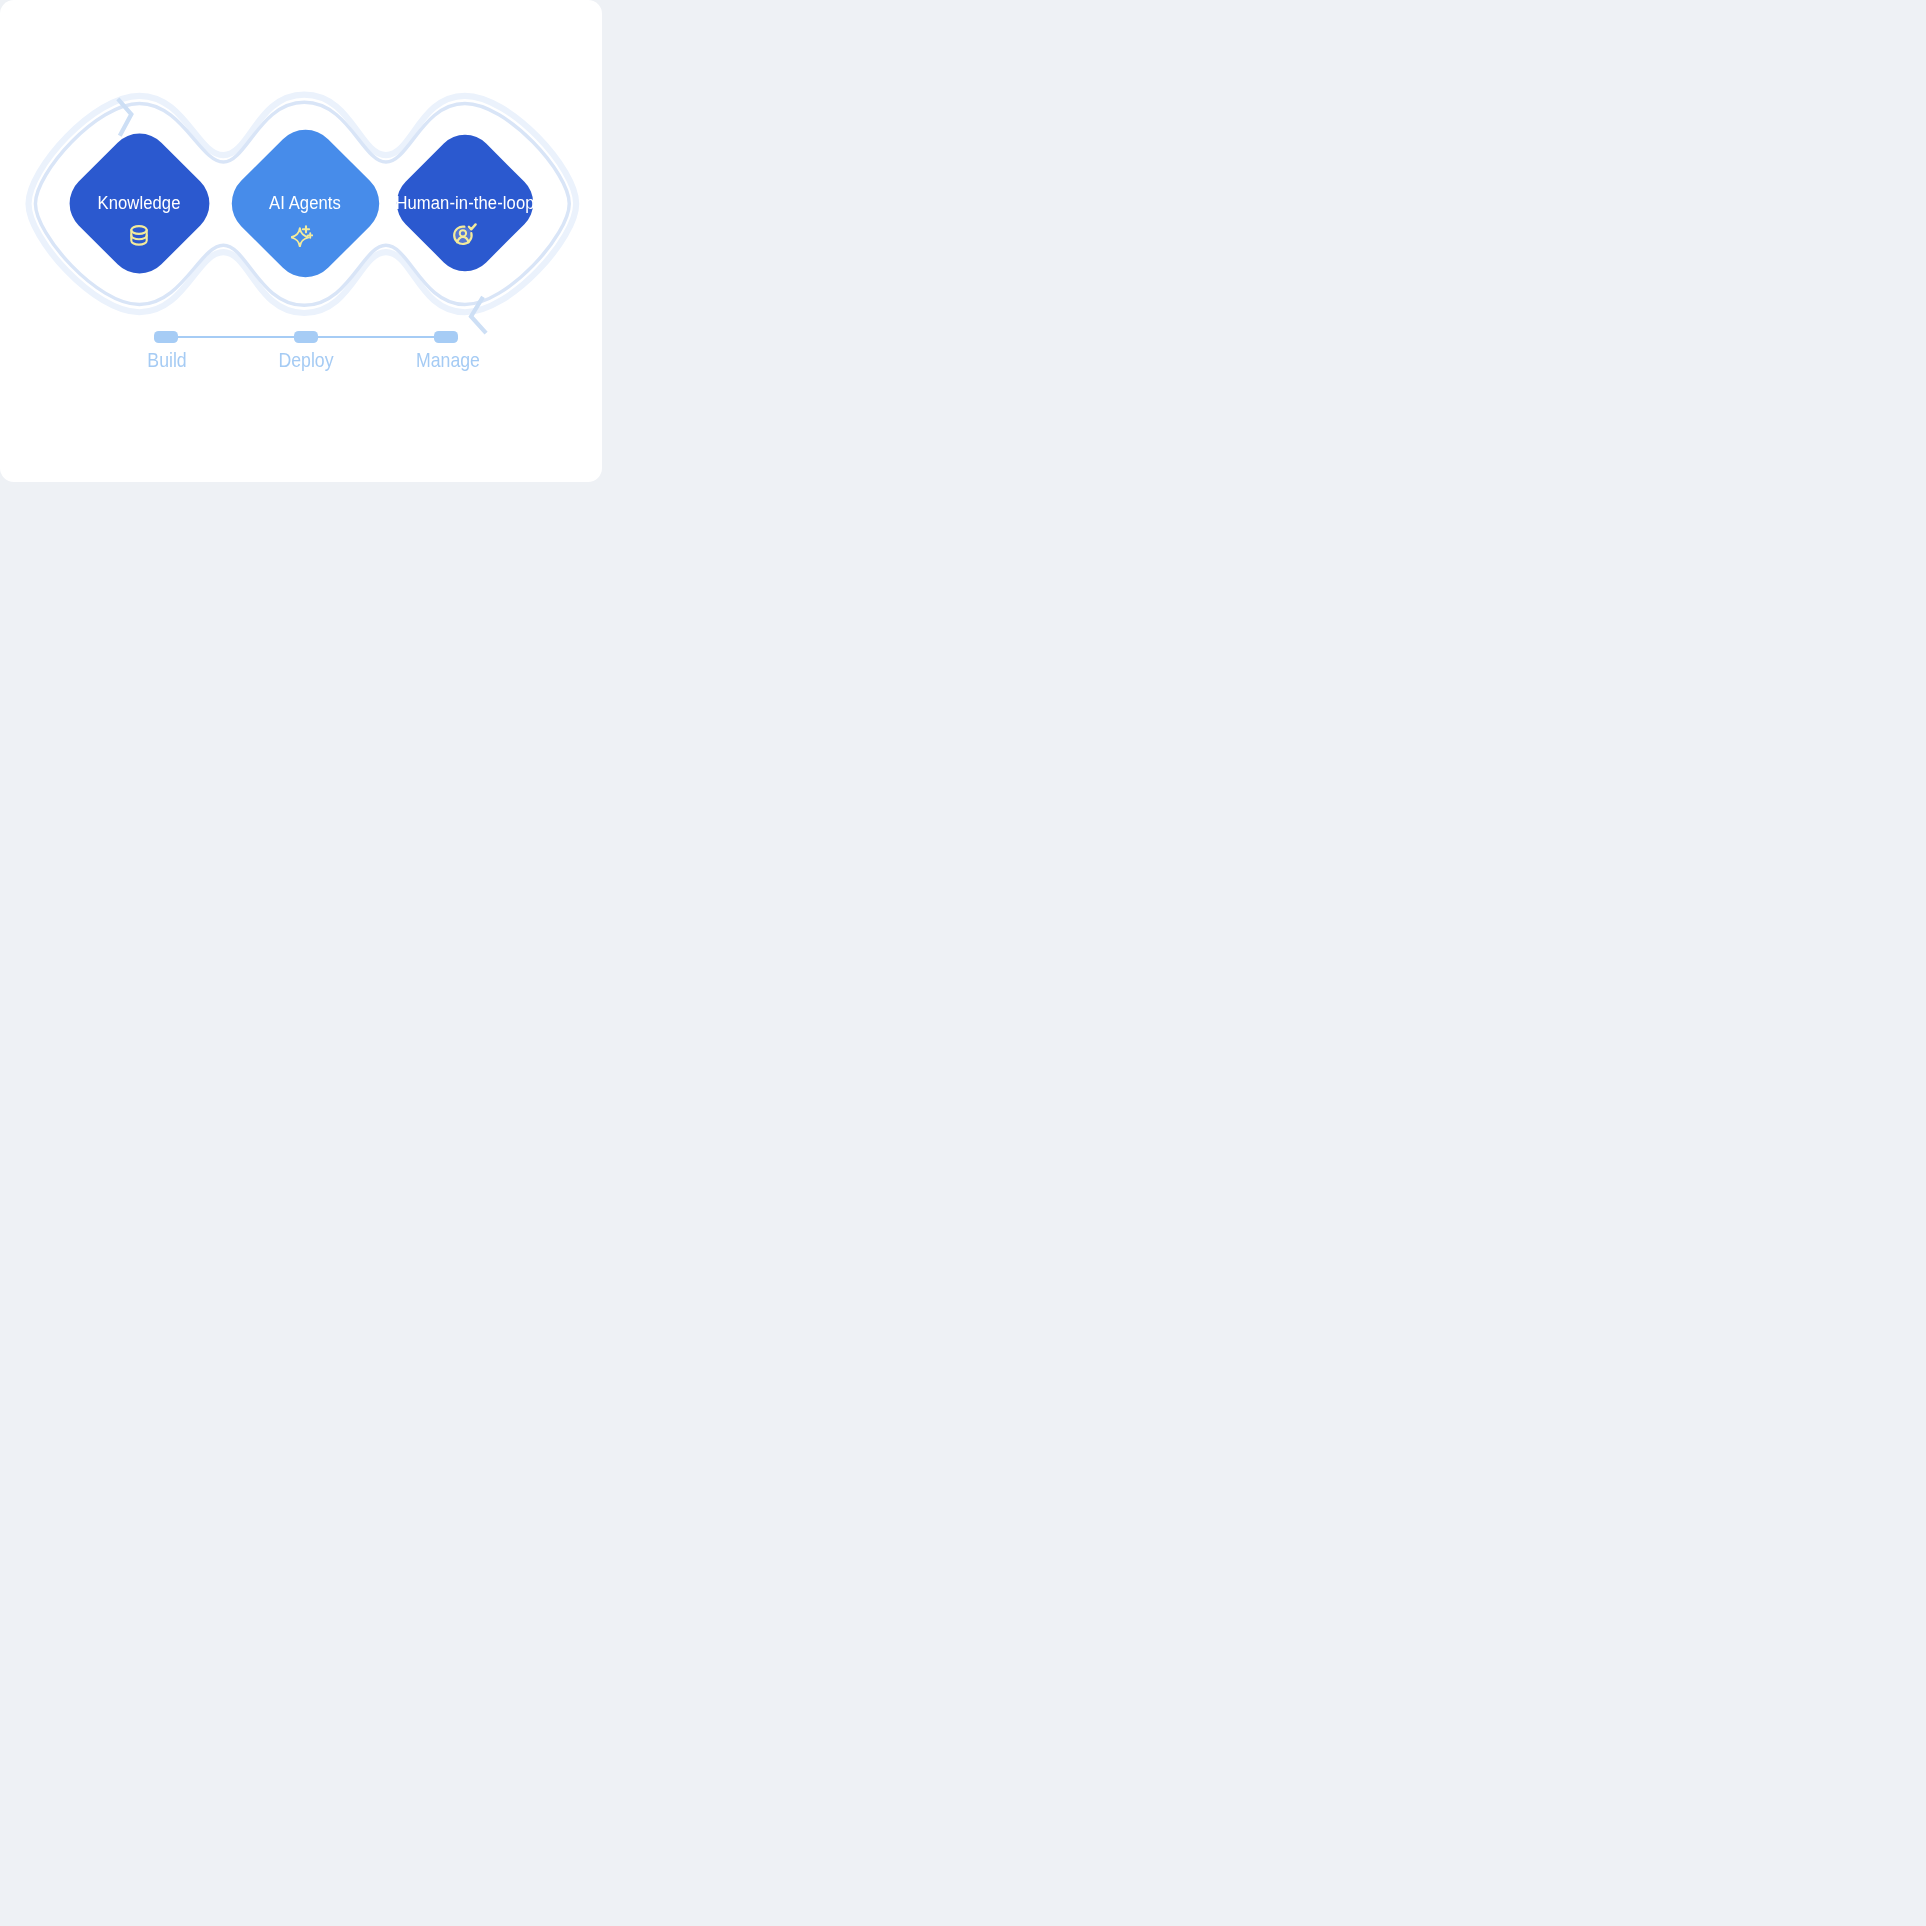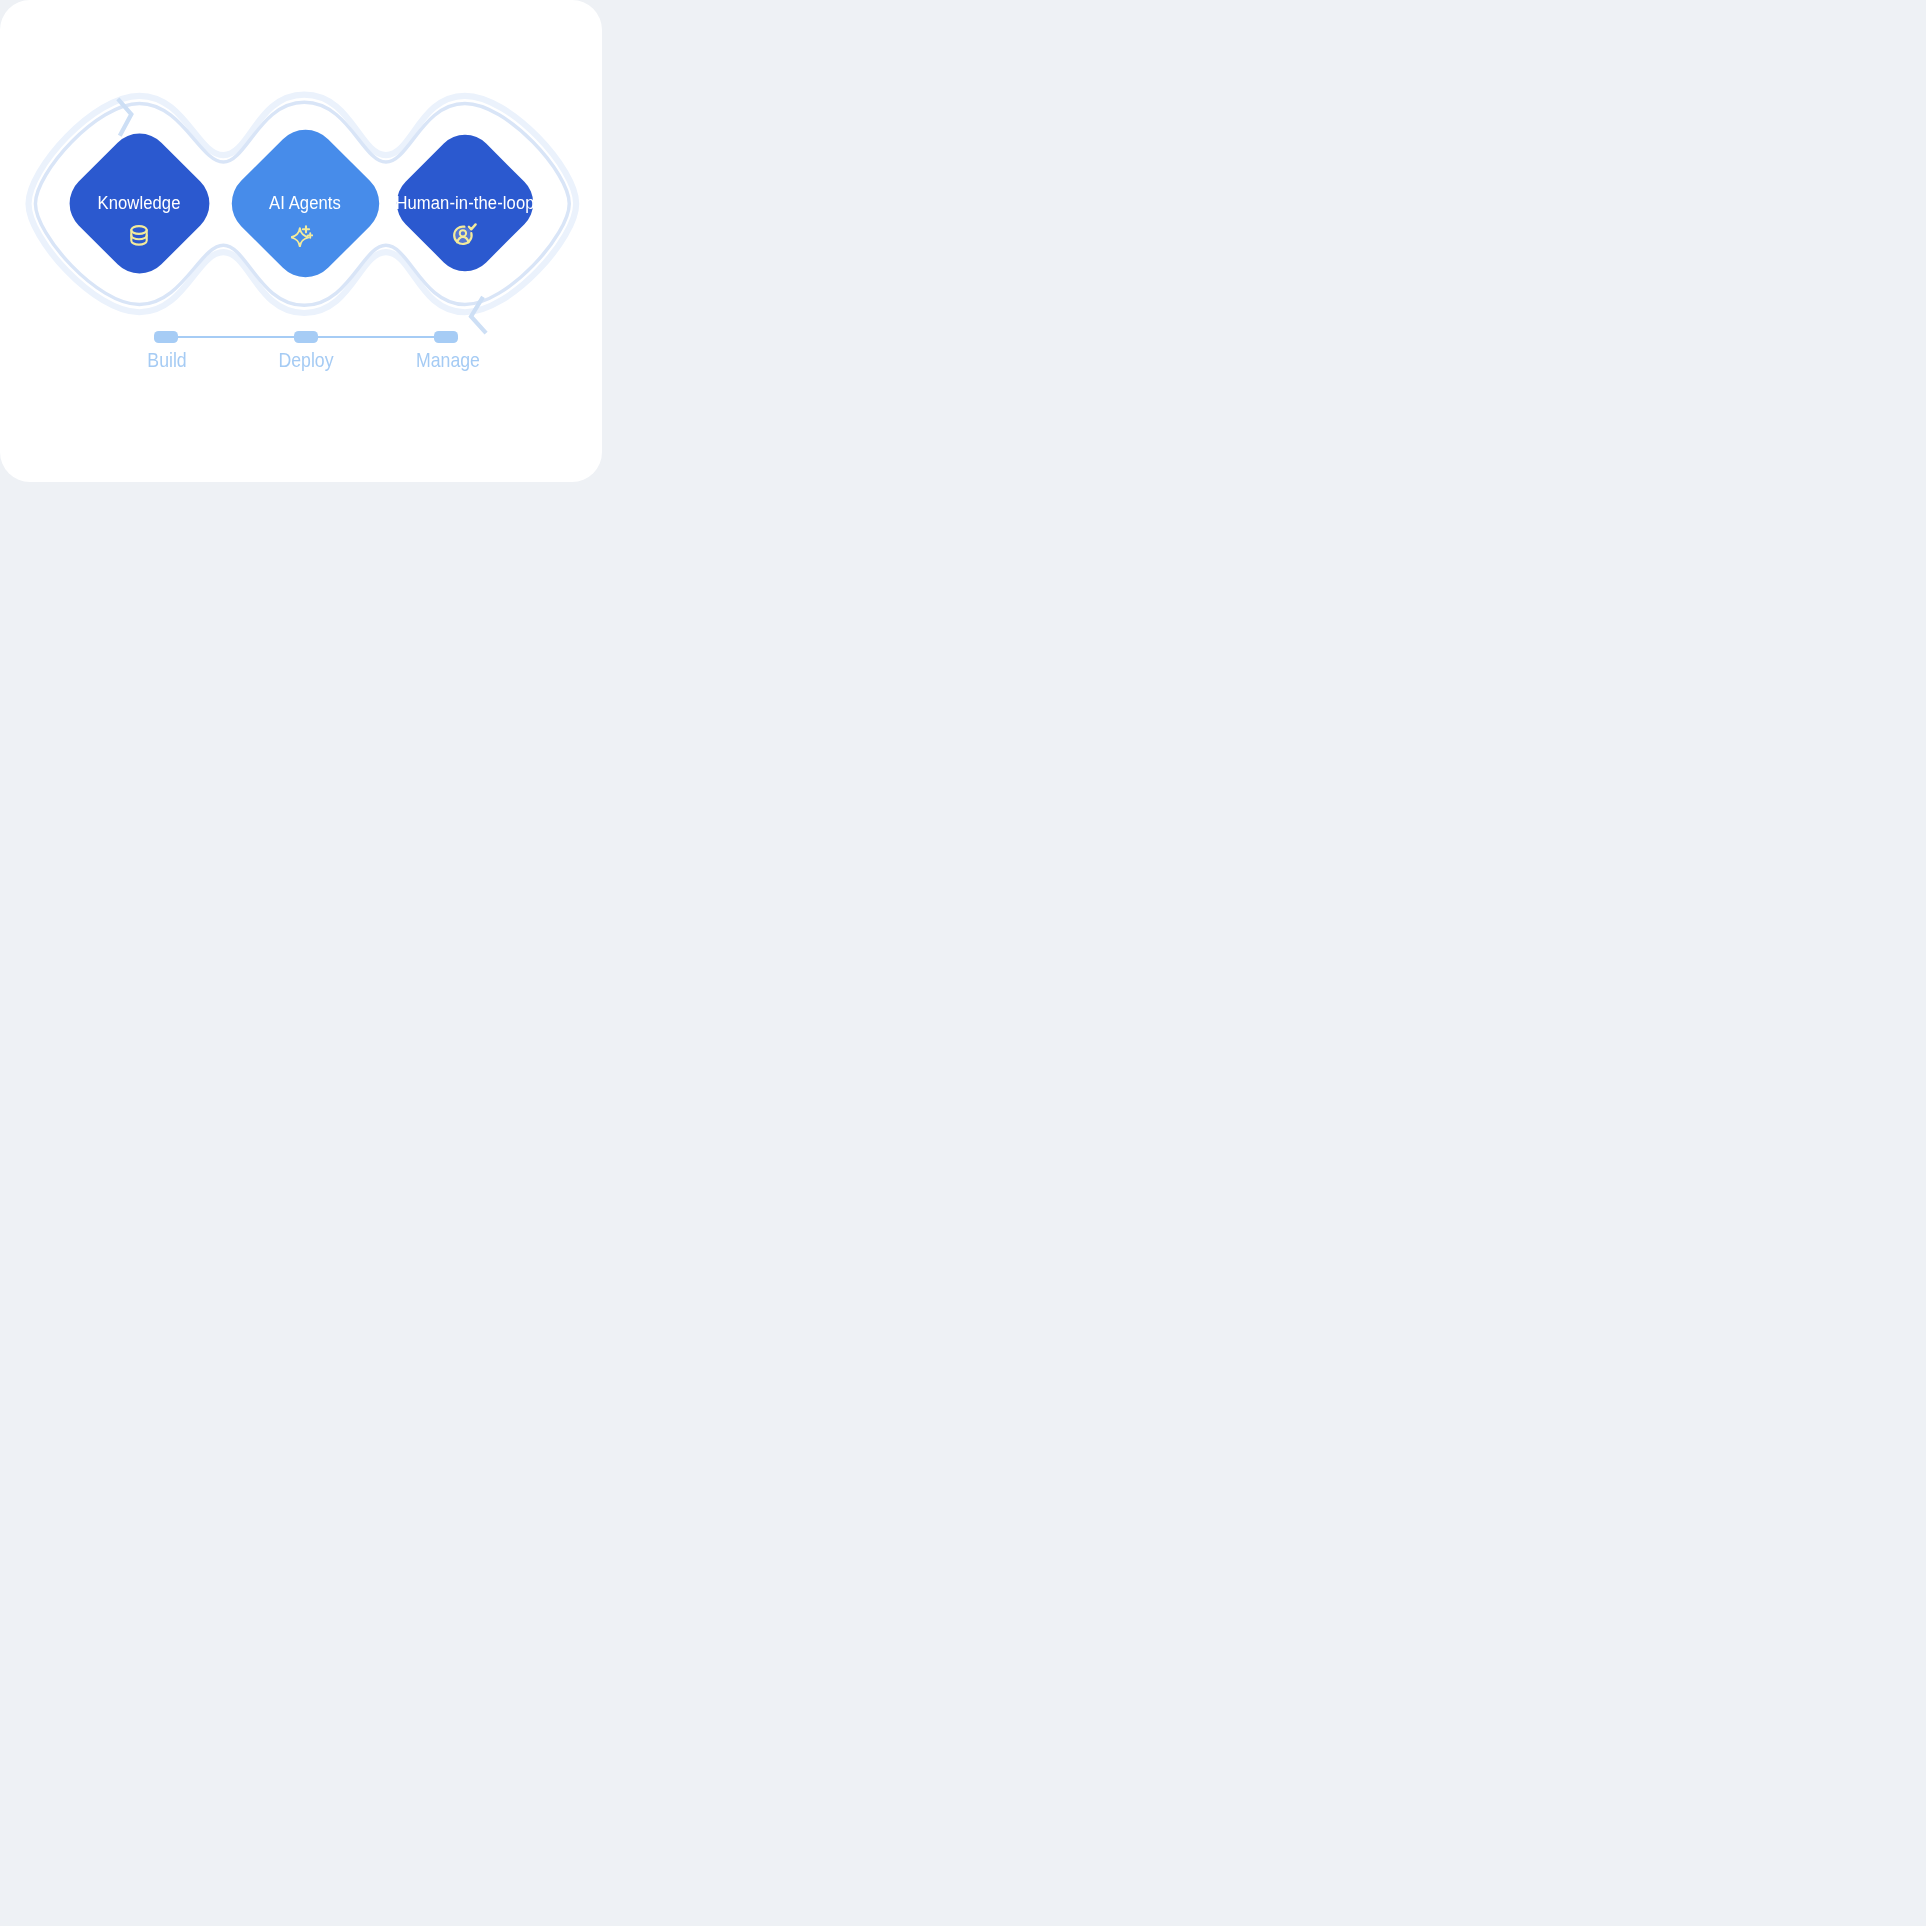--- a/index.html
+++ b/index.html
@@ -4,21 +4,21 @@
 <style>
   html,body{margin:0;padding:0;}
   body{
     width:602px;height:482px;
     background:#EEF1F5;
     font-family:"Liberation Sans", sans-serif;
     position:relative;overflow:hidden;
   }
   .card{
     position:absolute;inset:0;
-    background:#FFFFFF;border-radius:30px;
+    background:#FFFFFF;border-radius:14px;
   }
   .flow-svg{position:absolute;left:0;top:0;width:602px;height:482px;z-index:1;}
   .diamond{position:absolute;transform:rotate(45deg);}
   .d1{left:81px;top:145px;width:117px;height:117px;background:#2B59CF;border-radius:31px;z-index:2;}
   .d2{left:244px;top:142px;width:123px;height:123px;background:#478CEA;border-radius:32px;z-index:3;}
   .d3{left:408px;top:146px;width:114px;height:114px;background:#2B59CF;border-radius:30px;z-index:4;}
   .stage-label{
     position:absolute;z-index:5;color:#FFFFFF;
     font-size:16.6px;font-weight:500;letter-spacing:0.1px;white-space:nowrap;
     transform:translate(-50%,-50%) scaleY(1.15);

